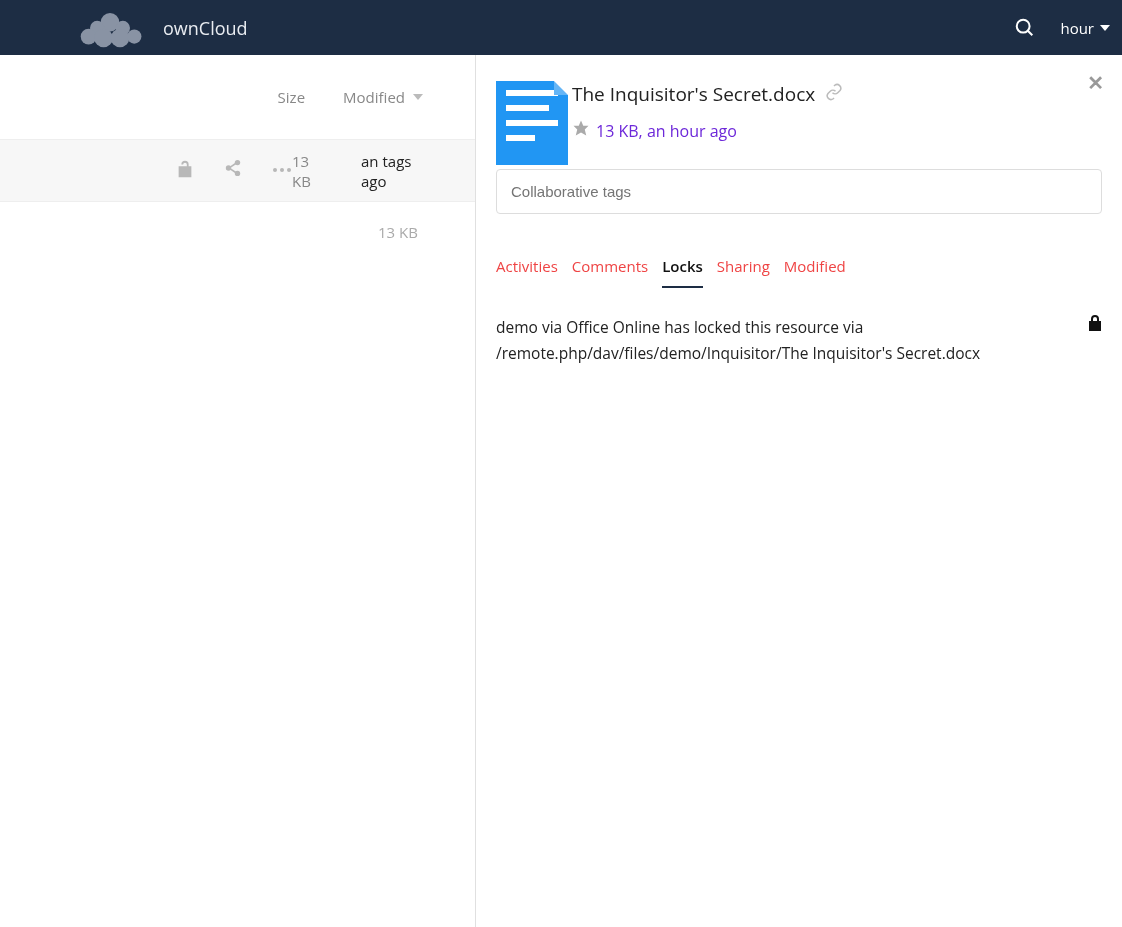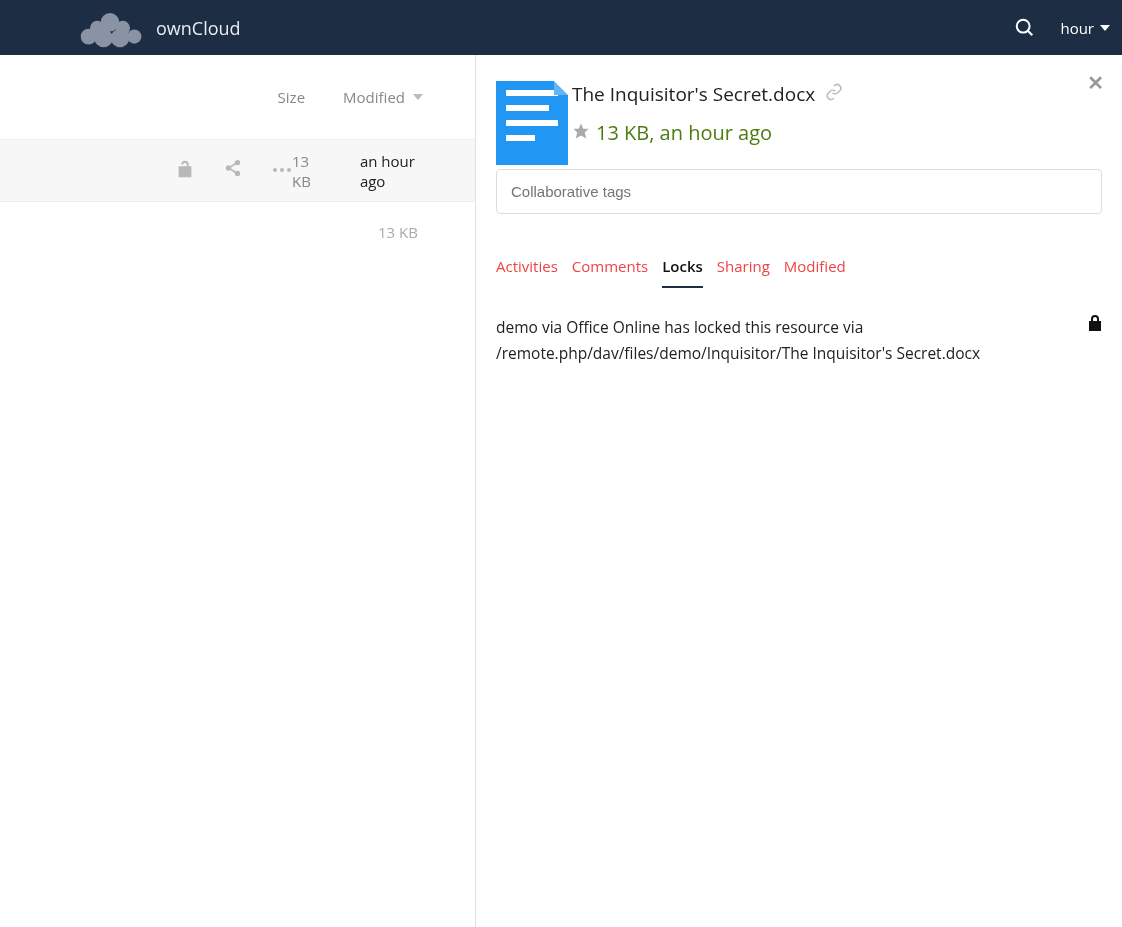--- a/index.html
+++ b/index.html
@@ -2,21 +2,21 @@
 <html><head>
 <meta charset="utf-8">
 <style>
 * { margin:0; padding:0; box-sizing:border-box; }
 body { font-family:"Open Sans","Helvetica Neue",Arial,sans-serif; font-size:14px; color:#333; background:#fff; width:1122px; height:927px; overflow:hidden; }
 
 
 #top-bar { background:#1d2d44; height:55px; display:flex; align-items:center; color:#fff; padding:0 12px 0 0; }
 #logo-area { display:flex; align-items:center; padding-left:74px; }
 #logo-svg { width:72px; height:40px; color:#8993a4; }
-#brand { font-size:18px; margin-left:10px; color:#e9ecf1; font-weight:400; }
+#brand { font-size:18px; margin-left:17px; color:#e9ecf1; font-weight:400; }
 #top-right { margin-left:auto; display:flex; align-items:center; gap:24px; }
 .top-icon { color:#fff; cursor:pointer; display:flex; align-items:center; }
 #user-menu { display:flex; align-items:center; gap:6px; cursor:pointer; color:#fff; font-size:15px; }
 
 
 #main { display:flex; height:872px; }
 #left-pane { width:476px; border-right:1px solid #e0e0e0; }
 #right-pane { flex:1; padding:20px 20px 0 20px; position:relative; }
 
 
@@ -38,21 +38,21 @@
 
 #close-btn { position:absolute; top:14px; right:18px; color:#999; font-size:20px; cursor:pointer; font-weight:bold; }
 #detail-header { display:flex; gap:4px; padding-top:6px; }
 #doc-thumb { width:72px; height:84px; background:#2196f3; position:relative; }
 #doc-thumb::after { content:""; position:absolute; top:0; right:0; border-width:0 14px 14px 0; border-style:solid; border-color:#fff #fff #64b5f6 #64b5f6; }
 .doc-line { background:#fff; height:6px; margin:9px 10px 0 10px; }
 .doc-line.short { width:40%; }
 .doc-title-row { display:flex; align-items:center; gap:10px; }
 #doc-title { font-size:19px; color:#222; }
 .link-icon { color:#bbb; cursor:pointer; }
-#doc-meta { margin-top:12px; color:#4d7c0f; display:flex; align-items:center; gap:6px; font-size:20px; }
+#doc-meta { margin-top:12px; color:#6d28d9; display:flex; align-items:center; gap:6px; font-size:16px; }
 .star-icon { color:#aaa; cursor:pointer; }
 
 
 #tags-input { width:100%; margin-top:4px; padding:13px 14px; border:1px solid #ddd; border-radius:4px; font-size:15px; color:#888; cursor:text; }
 
 
 #tabs { display:flex; gap:14px; margin-top:42px; font-size:15px; }
 .tab { color:#ef4444; cursor:pointer; padding-bottom:10px; }
 .tab.active { color:#111; font-weight:600; border-bottom:2px solid #1d2d44; }
 
@@ -121,21 +121,21 @@
         </span>
         <span class="row-icon">
           <svg width="20" height="8" viewBox="0 0 20 8" fill="currentColor">
               <circle cx="3" cy="4" r="2"></circle>
               <circle cx="10" cy="4" r="2"></circle>
               <circle cx="17" cy="4" r="2"></circle>
             </svg>
         </span>
       </div>
       <span class="row-size">13 KB</span>
-      <span class="row-mod">an hour ago</span>
+      <span class="row-mod">an tags ago</span>
     </div>
     <div id="summary">
       <span id="summary-size">13 KB</span>
     </div>
   </div>
 
   <div id="right-pane">
     <span id="close-btn">✕</span>
     <div id="detail-header">
       <div id="doc-thumb">

